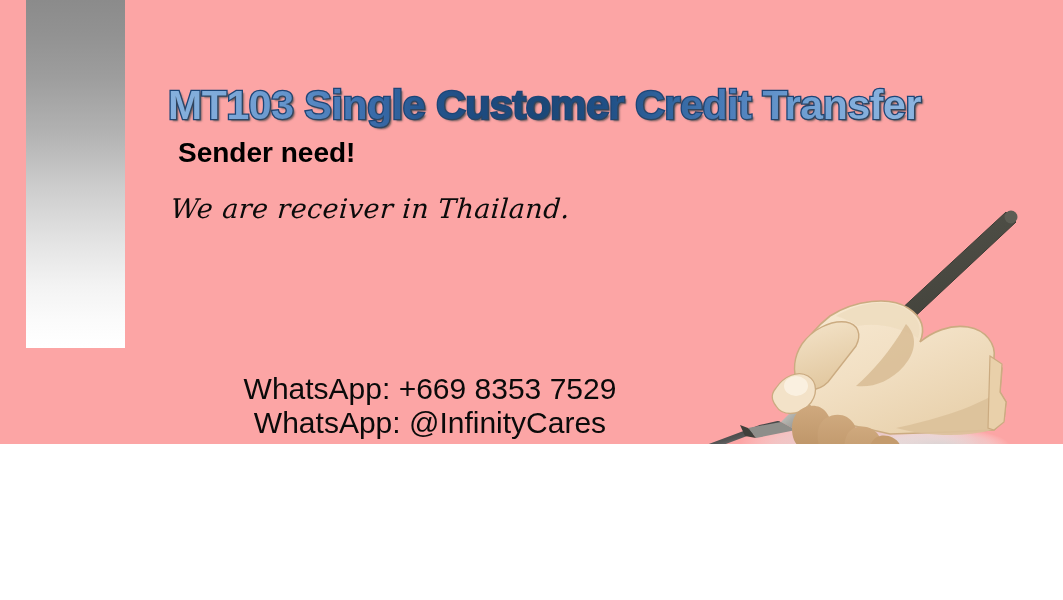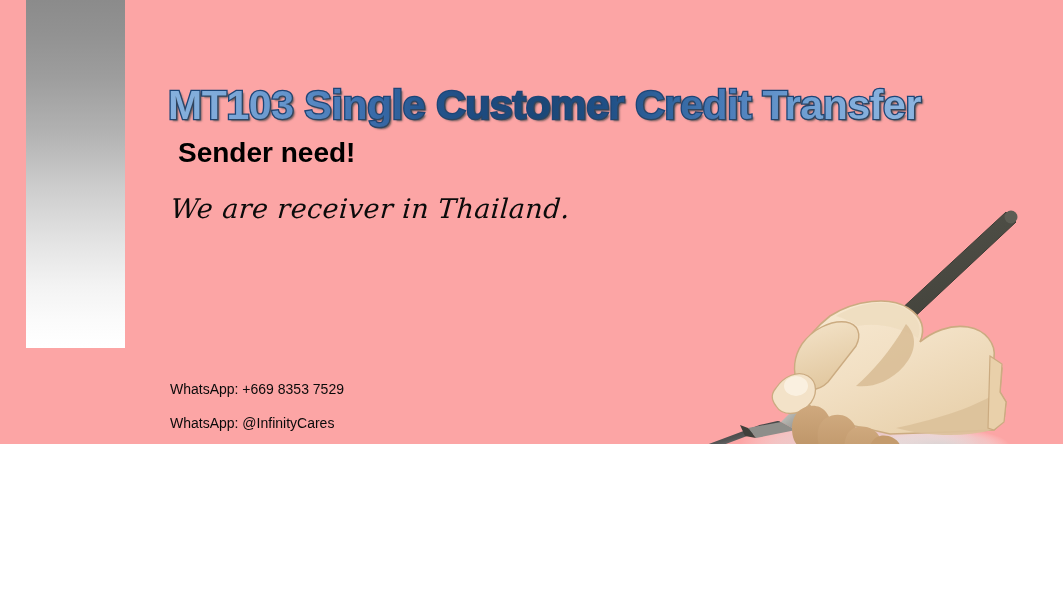--- a/index.html
+++ b/index.html
@@ -136,24 +136,25 @@
   
   #contact-block {
     position: absolute;
     left: 170px;
     top: 372px;
     width: 520px;
   }
   .contact-line {
     margin: 0;
     font-family: "Liberation Sans", sans-serif;
-    font-size: 14px;
+    font-size: 30px;
     line-height: 34px;
     color: #0a0a0a;
     white-space: nowrap;
+    text-align: center;
   }
 
   
   #illustration {
     position: absolute;
     left: 650px;
     top: 196px;
     width: 400px;
     height: 330px;
   }

